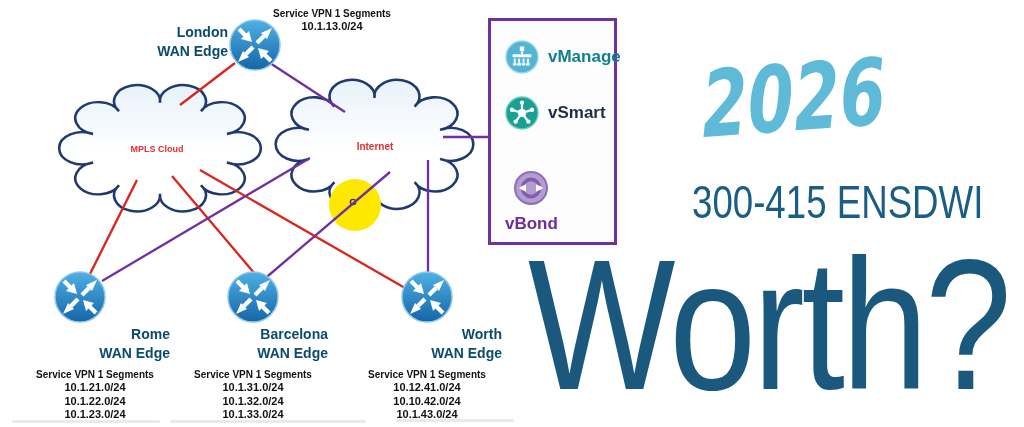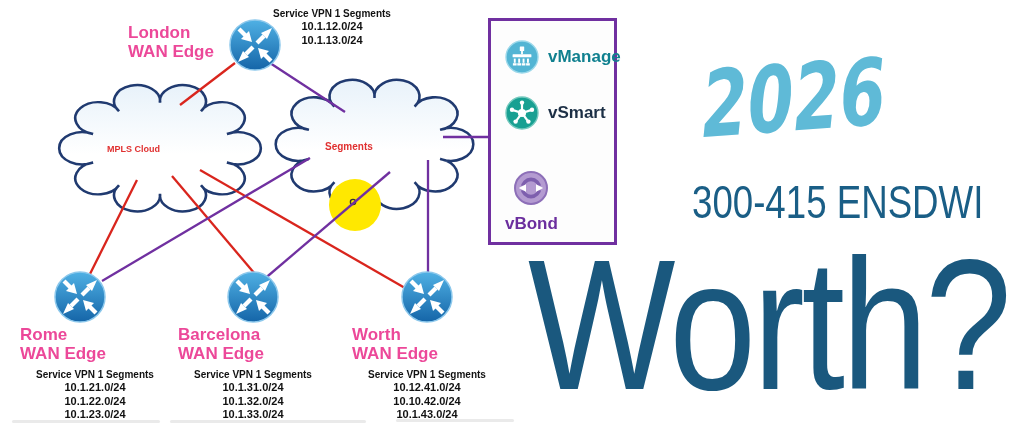--- a/index.html
+++ b/index.html
@@ -2,25 +2,25 @@
 <html><head>
 <meta charset="utf-8">
 <style>
   html,body{margin:0;padding:0;background:#fff;}
   .canvas{position:relative;width:1024px;height:427px;background:#ffffff;overflow:hidden;
           font-family:"Liberation Sans",sans-serif;}
   .abs{position:absolute;}
   svg.layer{position:absolute;left:0;top:0;width:1024px;height:427px;}
 
   
-  .site-label{color:#ec4899;font-weight:bold;font-size:17px;line-height:19px;text-align:left;}
+  .site-label{color:#0c4a6e;font-weight:bold;font-size:14px;line-height:19px;text-align:right;}
   .vpn-block{text-align:center;color:#111;}
   .vpn-title{font-size:10px;font-weight:bold;line-height:13px;white-space:nowrap;}
   .vpn-ip{font-size:11px;font-weight:bold;line-height:13.5px;white-space:nowrap;}
-  .cloud-label{color:#E03030;font-weight:bold;text-align:left;white-space:nowrap;}
+  .cloud-label{color:#E03030;font-weight:bold;text-align:center;white-space:nowrap;}
 
   
   .panel{left:488px;top:18px;width:129px;height:227px;border:3px solid #7030A0;background:#fdfdfd;box-sizing:border-box;}
   .ctrl-row{position:absolute;left:14px;display:flex;align-items:center;gap:9px;}
   .ctrl-label{font-size:17px;font-weight:bold;white-space:nowrap;}
   .ctrl-vmanage .ctrl-label{color:#10808F;}
   .ctrl-vsmart  .ctrl-label{color:#1C2F45;}
   .ctrl-vbond   .ctrl-label{color:#6B2E9E;}
 
   
@@ -92,29 +92,28 @@
       <line x1="443" y1="137" x2="490" y2="137"></line>
     </g>
 
     <use href="#routerIcon" x="255" y="45"></use>
     <use href="#routerIcon" x="80" y="297"></use>
     <use href="#routerIcon" x="253" y="297"></use>
     <use href="#routerIcon" x="427" y="297"></use>
   </svg>
 
   <div class="abs cloud-label" style="left:107px;top:144px;width:100px;font-size:9px;">MPLS Cloud</div>
-  <div class="abs cloud-label" style="left:325px;top:141px;width:100px;font-size:10px;">Segments</div>
+  <div class="abs cloud-label" style="left:325px;top:141px;width:100px;font-size:10px;">Internet</div>
 
   <div class="abs site-label" style="left:128px;top:23px;width:100px;">
     <div>London</div>
     <div>WAN Edge</div>
   </div>
   <div class="abs vpn-block" style="left:266px;top:7px;width:132px;">
     <div class="vpn-title">Service VPN 1 Segments</div>
-    <div class="vpn-ip">10.1.12.0/24</div>
     <div class="vpn-ip">10.1.13.0/24</div>
   </div>
 
   <div class="abs" style="left:20px;top:325px;width:150px;">
     <div class="site-label">Rome</div>
     <div class="site-label">WAN Edge</div>
     <div class="vpn-block" style="margin-top:5px;">
       <div class="vpn-title">Service VPN 1 Segments</div>
       <div class="vpn-ip">10.1.21.0/24</div>
       <div class="vpn-ip">10.1.22.0/24</div>

